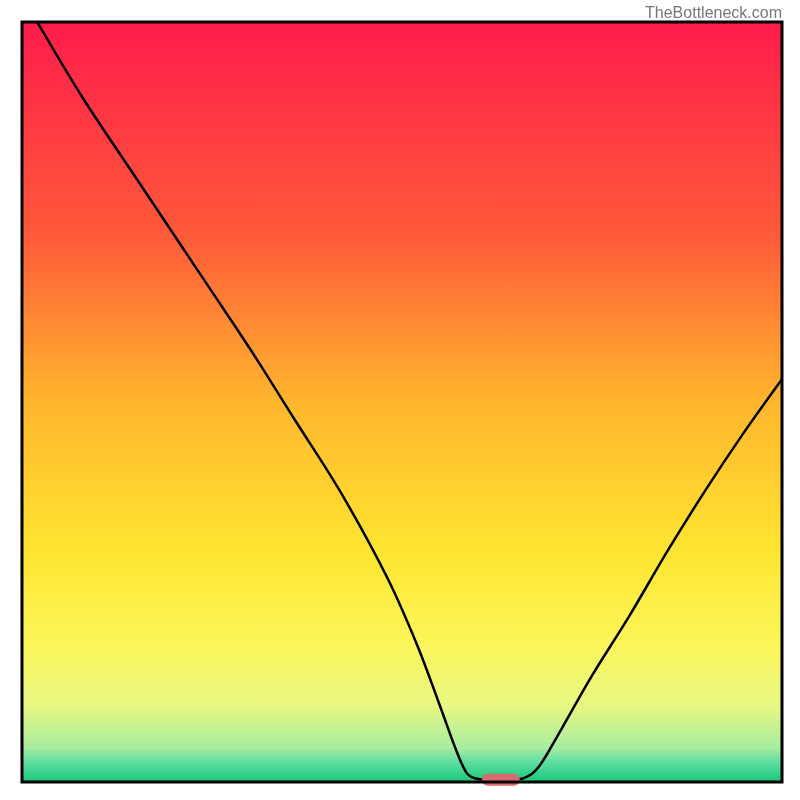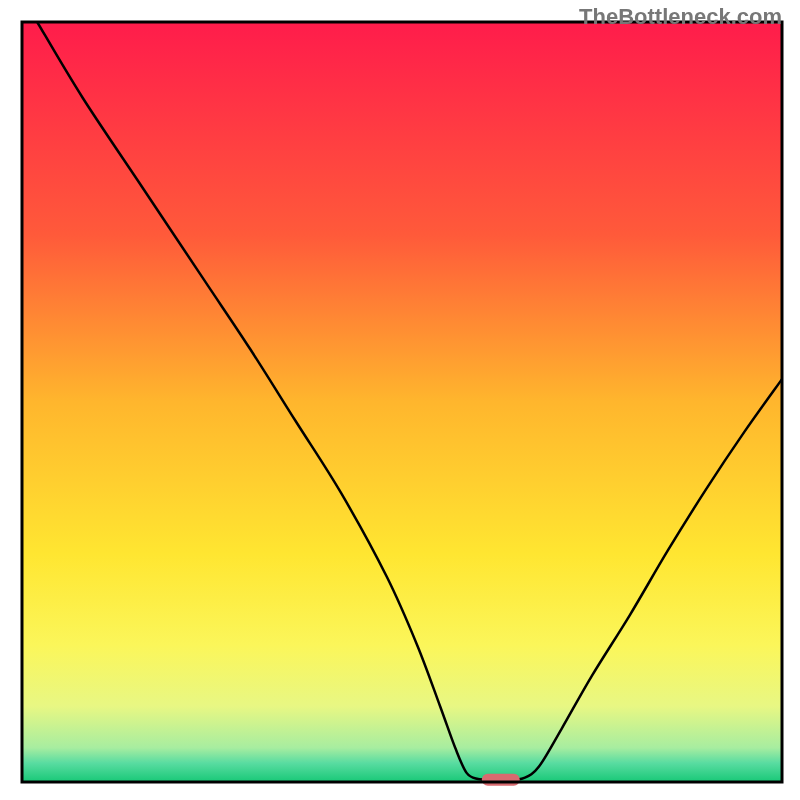--- a/index.html
+++ b/index.html
@@ -12,23 +12,23 @@
   }
   .chart-container {
     position: relative;
     width: 800px;
     height: 800px;
   }
   .watermark {
     position: absolute;
     top: 4px;
     right: 18px;
-    font-size: 22px;
+    font-size: 16px;
     color: #777777;
-    font-weight: 700;
+    font-weight: 400;
     z-index: 20;
   }
   svg.plot {
     position: absolute;
     top: 0;
     left: 0;
   }
 </style>
 </head>
 <body>

